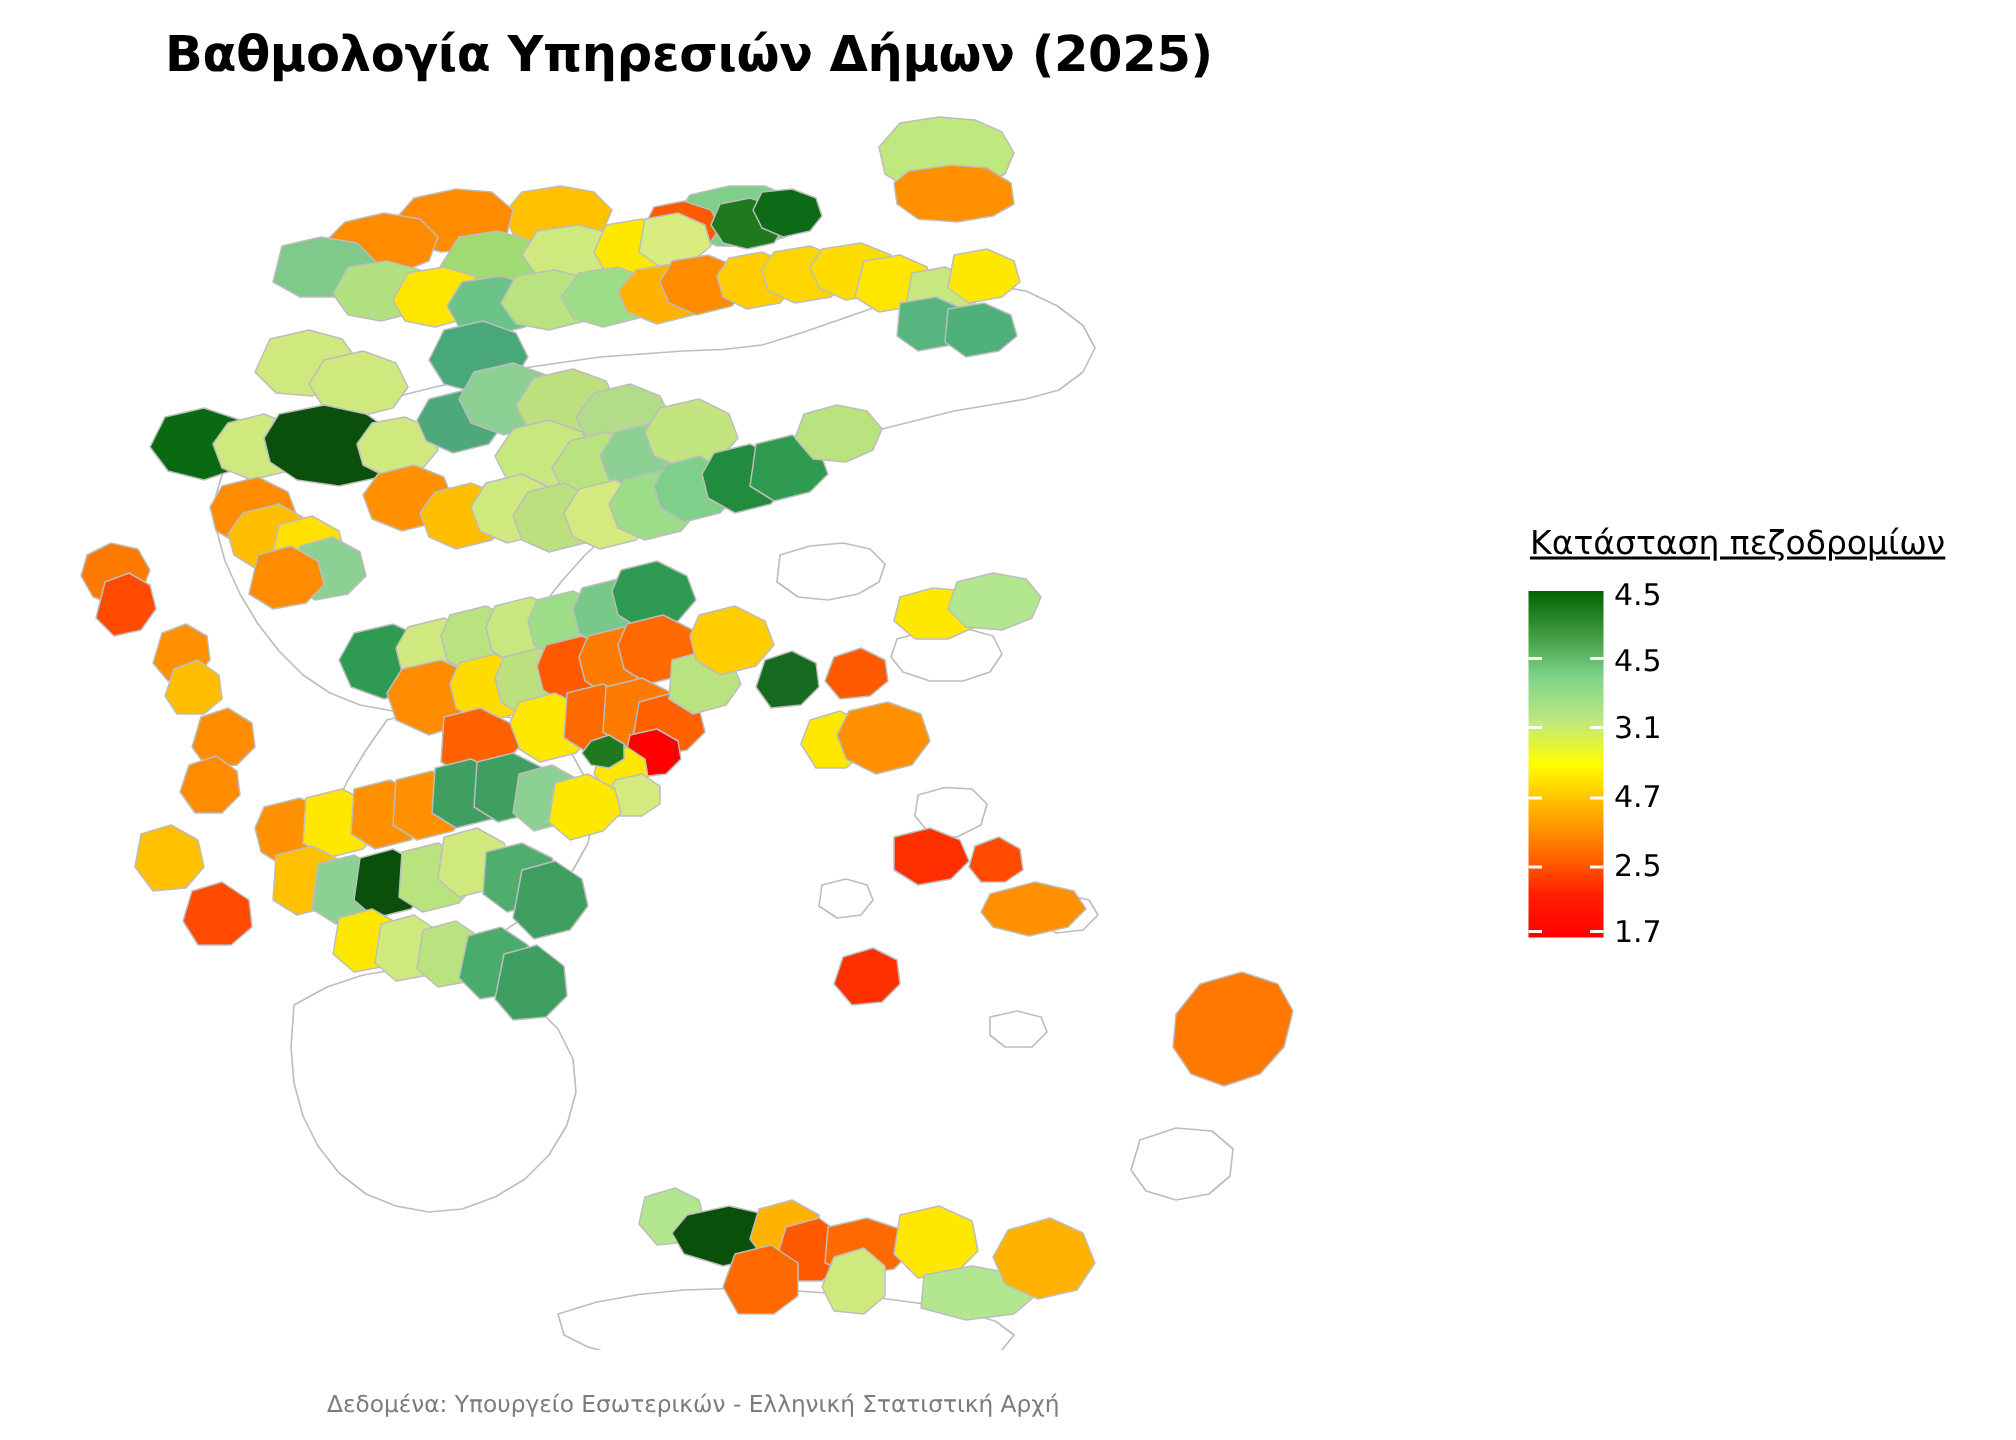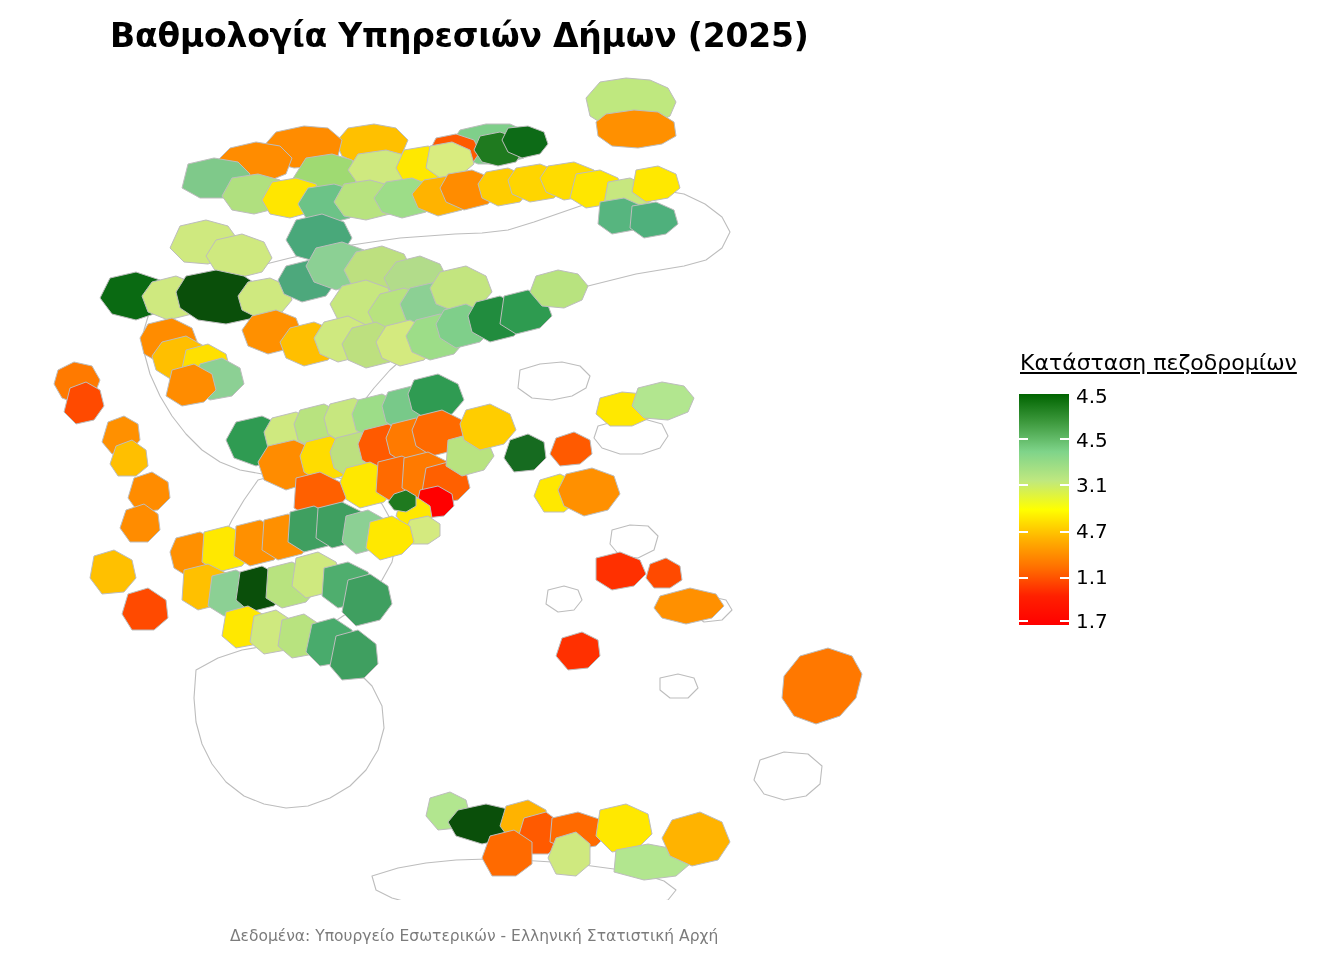--- a/index.html
+++ b/index.html
@@ -24,21 +24,21 @@
     font-size: 33px;
     font-weight: bold;
     color: #000000;
     white-space: nowrap;
     letter-spacing: -0.2px;
   }
 
   
   #plot-caption {
     position: absolute;
-    left: 230px;
+    left: 218px;
     top: 927px;
     font-size: 15.5px;
     color: #7c7c7c;
     white-space: nowrap;
   }
 
   
   #map-panel {
     position: absolute;
     left: 0px;
@@ -311,19 +311,19 @@
       <div class="legend-tick left" style="top:182.8px"></div>
       <div class="legend-tick right" style="top:182.8px"></div>
       <div class="legend-tick left" style="top:226px"></div>
       <div class="legend-tick right" style="top:226px"></div>
     </div>
 
     <div class="legend-label" style="top:46px">4.5</div>
     <div class="legend-label" style="top:90px">4.5</div>
     <div class="legend-label" style="top:135px">3.1</div>
     <div class="legend-label" style="top:181px">4.7</div>
-    <div class="legend-label" style="top:227px">1.1</div>
+    <div class="legend-label" style="top:227px">2.5</div>
     <div class="legend-label" style="top:271px">1.7</div>
   </div>
 
   <div id="plot-caption">Δεδομένα: Υπουργείο Εσωτερικών - Ελληνική Στατιστική Αρχή</div>
 
 </div>
 
 </body></html>

